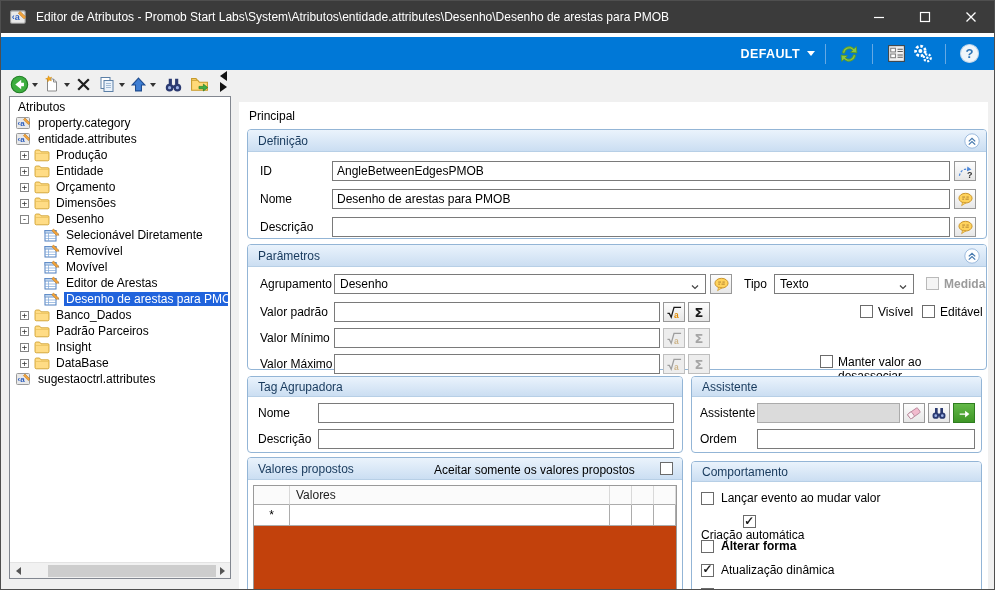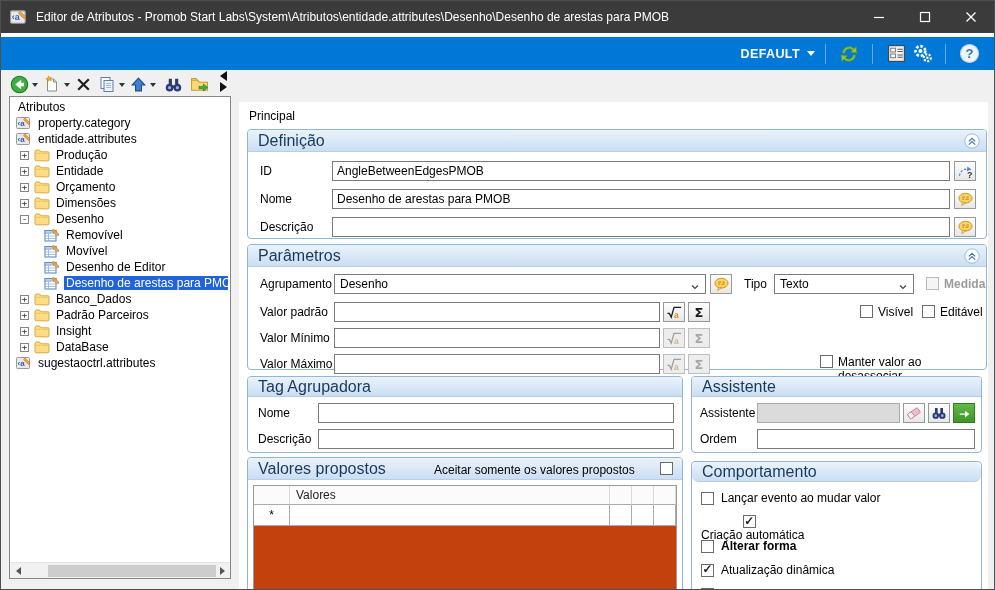--- a/index.html
+++ b/index.html
@@ -53,21 +53,21 @@
   .hs-thumb { position:absolute; left:22px; top:2px; width:168px; height:12px; background:#CDCDCD; }
   .tri-left-s { width:0;height:0;border-top:4px solid transparent;border-bottom:4px solid transparent;border-right:5px solid #555;}
   .tri-right-s { width:0;height:0;border-top:4px solid transparent;border-bottom:4px solid transparent;border-left:5px solid #555;}
   
   .right-panel { position:absolute; left:238px; top:69px; width:749px; height:514px; background:#FFFFFF;margin-top:32px; }
   .tab-label { position:absolute; left:10px; top:7px; font-size:12px; color:#000; }
   .group { position:absolute; border:1px solid #93B5D6; border-radius:4px; background:#fff; }
   .group-hd { position:absolute; left:0; top:0; right:0; height:22px;
     background:linear-gradient(#EAF3FC,#CBDEF2); border-bottom:1px solid #B7CFE6;
     border-radius:3px 3px 0 0; display:flex; align-items:center; }
-  .group-hd .gtitle { font-size:16px; color:#17395C; margin-left:10px; }
+  .group-hd .gtitle { font-size:12px; color:#17395C; margin-left:10px; }
   .collapse-btn { position:absolute; right:6px; top:3px; width:16px; height:16px; cursor:default; }
   .frm-label { position:absolute; font-size:12px; color:#000; }
   .frm-label.dis { color:#9B9B9B; }
   input.tb { position:absolute; height:20px; border:1px solid #7A7A7A; font-family:"Liberation Sans",sans-serif;
     font-size:12px; padding:0 4px; background:#fff; outline:none; }
   input.tb:disabled, .tb.dis { background:#DBDBDB; border-color:#ABABAB; }
   .combo { position:absolute; height:20px; border:1px solid #7A7A7A; background:#fff;
     display:flex; align-items:center; font-size:12px; cursor:default; }
   .combo .cval { margin-left:5px; flex:1; }
   .combo .carrow { margin-right:6px; width:8px; height:8px; flex:none; }
@@ -287,52 +287,62 @@
 
       <div class="t-row ind1">
         <span class="expander">-</span>
         <span class="t-ico"><svg viewBox="0 0 16 16" width="16" height="16">
               <path d="M1 4.5 C1 3.7 1.6 3 2.4 3 H5.5 L7 4.8 H14 C14.7 4.8 15 5.2 15 5.8 V12.5 C15 13.2 14.5 13.8 13.8 13.8 H2.2 C1.5 13.8 1 13.2 1 12.5 Z" fill="#FFDC85" stroke="#C9971E" stroke-width="0.8"></path>
               <path d="M1 6.5 H15" stroke="#E8BE5A" stroke-width="0.7"></path>
             </svg></span>
         <span class="lbl">Desenho</span>
       </div>
 
-
       <div class="t-row ind2">
         <span class="t-ico"><svg viewBox="0 0 16 16" width="16" height="16">
               <rect x="1" y="3.5" width="11" height="10.5" fill="#fff" stroke="#4F7FBF"></rect>
               <rect x="1" y="3.5" width="11" height="2.6" fill="#BDD4EE" stroke="#4F7FBF" stroke-width="0.6"></rect>
               <path d="M4.5 6.1 v7.9 M1 9 h11 M1 11.5 h11" stroke="#7FA8D8" stroke-width="0.7"></path>
               <path d="M9.5 2 L14.5 7 L12.8 8.7 L7.8 3.7 Z" fill="#F2A33C" stroke="#B06E12" stroke-width="0.5"></path>
               <path d="M14.5 7 L15.4 8.2 L13.8 8.6 Z" fill="#7A4A10"></path>
             </svg></span>
-        <span class="lbl">Removível</span>
+        <span class="lbl">Selecionável Diretamente</span>
       </div>
 
       <div class="t-row ind2">
         <span class="t-ico"><svg viewBox="0 0 16 16" width="16" height="16">
               <rect x="1" y="3.5" width="11" height="10.5" fill="#fff" stroke="#4F7FBF"></rect>
               <rect x="1" y="3.5" width="11" height="2.6" fill="#BDD4EE" stroke="#4F7FBF" stroke-width="0.6"></rect>
               <path d="M4.5 6.1 v7.9 M1 9 h11 M1 11.5 h11" stroke="#7FA8D8" stroke-width="0.7"></path>
               <path d="M9.5 2 L14.5 7 L12.8 8.7 L7.8 3.7 Z" fill="#F2A33C" stroke="#B06E12" stroke-width="0.5"></path>
               <path d="M14.5 7 L15.4 8.2 L13.8 8.6 Z" fill="#7A4A10"></path>
             </svg></span>
-        <span class="lbl">Movível</span>
+        <span class="lbl">Removível</span>
       </div>
 
       <div class="t-row ind2">
         <span class="t-ico"><svg viewBox="0 0 16 16" width="16" height="16">
               <rect x="1" y="3.5" width="11" height="10.5" fill="#fff" stroke="#4F7FBF"></rect>
               <rect x="1" y="3.5" width="11" height="2.6" fill="#BDD4EE" stroke="#4F7FBF" stroke-width="0.6"></rect>
               <path d="M4.5 6.1 v7.9 M1 9 h11 M1 11.5 h11" stroke="#7FA8D8" stroke-width="0.7"></path>
               <path d="M9.5 2 L14.5 7 L12.8 8.7 L7.8 3.7 Z" fill="#F2A33C" stroke="#B06E12" stroke-width="0.5"></path>
               <path d="M14.5 7 L15.4 8.2 L13.8 8.6 Z" fill="#7A4A10"></path>
             </svg></span>
-        <span class="lbl">Desenho de Editor</span>
+        <span class="lbl">Movível</span>
+      </div>
+
+      <div class="t-row ind2">
+        <span class="t-ico"><svg viewBox="0 0 16 16" width="16" height="16">
+              <rect x="1" y="3.5" width="11" height="10.5" fill="#fff" stroke="#4F7FBF"></rect>
+              <rect x="1" y="3.5" width="11" height="2.6" fill="#BDD4EE" stroke="#4F7FBF" stroke-width="0.6"></rect>
+              <path d="M4.5 6.1 v7.9 M1 9 h11 M1 11.5 h11" stroke="#7FA8D8" stroke-width="0.7"></path>
+              <path d="M9.5 2 L14.5 7 L12.8 8.7 L7.8 3.7 Z" fill="#F2A33C" stroke="#B06E12" stroke-width="0.5"></path>
+              <path d="M14.5 7 L15.4 8.2 L13.8 8.6 Z" fill="#7A4A10"></path>
+            </svg></span>
+        <span class="lbl">Editor de Arestas</span>
       </div>
 
       <div class="t-row ind2 sel">
         <span class="t-ico"><svg viewBox="0 0 16 16" width="16" height="16">
               <rect x="1" y="3.5" width="11" height="10.5" fill="#fff" stroke="#4F7FBF"></rect>
               <rect x="1" y="3.5" width="11" height="2.6" fill="#BDD4EE" stroke="#4F7FBF" stroke-width="0.6"></rect>
               <path d="M4.5 6.1 v7.9 M1 9 h11 M1 11.5 h11" stroke="#7FA8D8" stroke-width="0.7"></path>
               <path d="M9.5 2 L14.5 7 L12.8 8.7 L7.8 3.7 Z" fill="#F2A33C" stroke="#B06E12" stroke-width="0.5"></path>
               <path d="M14.5 7 L15.4 8.2 L13.8 8.6 Z" fill="#7A4A10"></path>
             </svg></span>
@@ -578,21 +588,21 @@
           <span class="c rowhd">*</span>
           <span class="c main"></span>
           <span class="c sm"></span>
           <span class="c sm"></span>
           <span class="c sm"></span>
         </div>
       </div>
     </div>
 
     <div class="group" style="left:452px; top:359px; width:291px; height:144px;">
-      <div class="group-hd" style="height:20px;border-radius:7px;">
+      <div class="group-hd" style="height:20px;">
         <span class="gtitle">Comportamento</span>
       </div>
       <div class="beh-row" style="top:29px;">
         <span class="cb"></span>
         <span class="blabel">Lançar evento ao mudar valor</span>
       </div>
       <div class="beh-row" style="top:53px;flex-direction:column;">
         <span class="cb checked"></span>
         <span class="blabel">Criação automática</span>
       </div>

